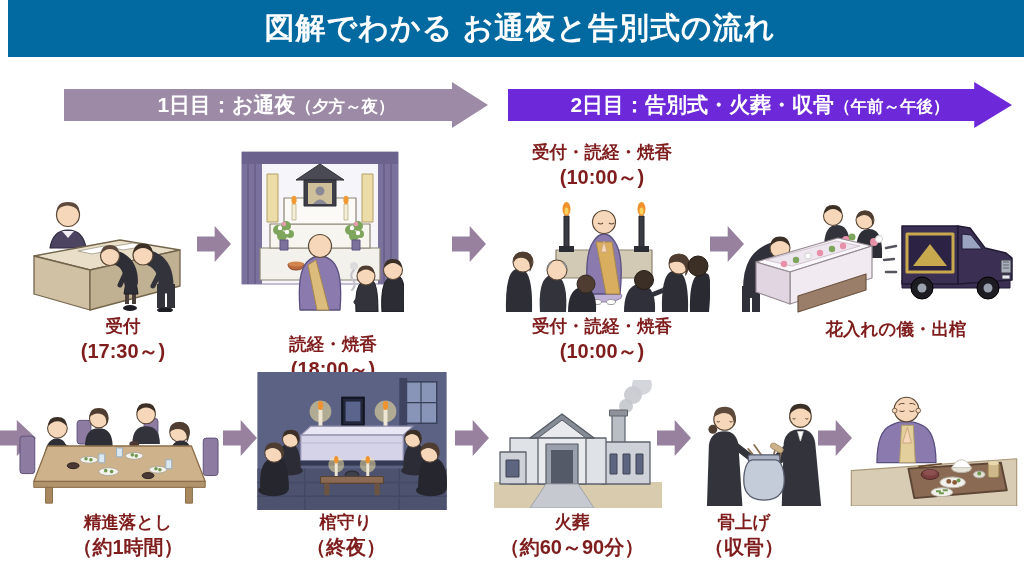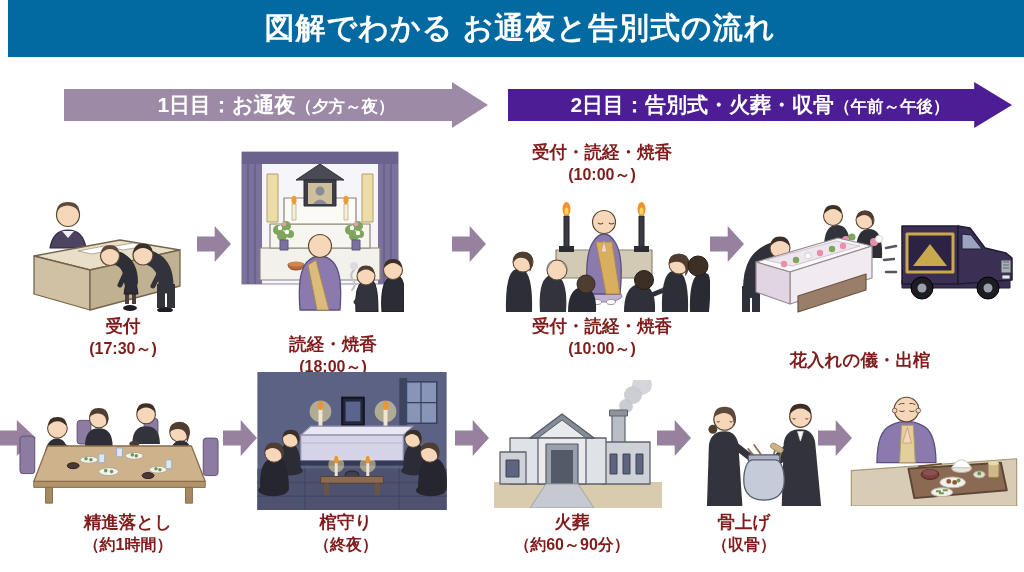--- a/index.html
+++ b/index.html
@@ -9,33 +9,33 @@
   .titlebar{position:absolute;left:0;top:0;width:1024px;height:57px;background:#0369a1;
             display:flex;align-items:center;justify-content:center;margin-left:8px;}
   .titlebar span{color:#fff;font-size:30px;font-weight:700;letter-spacing:1px;}
   
   .banner{position:absolute;top:82px;height:46px;display:flex;align-items:center;justify-content:center;}
   .banner .inner{display:flex;align-items:baseline;justify-content:center;width:100%;padding-right:44px;padding-left:44px;}
   .banner .bmain{color:#fff;font-weight:700;font-size:21px;}
   .banner .bsub{color:#fff;font-weight:700;font-size:16.5px;}
   .b1{left:64px;width:424px;background:#9c8aa6;
       clip-path:polygon(0 15%,91.5% 15%,91.5% 0,100% 50%,91.5% 100%,91.5% 85%,0 85%);}
-  .b2{left:508px;width:504px;background:#4c1d95;
+  .b2{left:508px;width:504px;background:#6d28d9;
       clip-path:polygon(0 15%,92.5% 15%,92.5% 0,100% 50%,92.5% 100%,92.5% 85%,0 85%);}
   
   .fa{position:absolute;width:34px;height:36px;background:#97819f;
       clip-path:polygon(0 29%,52% 29%,52% 0,100% 50%,52% 100%,52% 71%,0 71%);}
   
   .illus{position:absolute;}
   .illus svg{width:100%;height:100%;display:block;}
   
   .slabel{position:absolute;transform:translateX(-50%);text-align:center;font-weight:700;
           color:#7f1d1d;white-space:nowrap;line-height:1.32;}
   .slabel .t1{display:block;font-size:17.5px;}
-  .slabel .t2{display:block;font-size:16px;}
+  .slabel .t2{display:block;font-size:20px;}
 </style>
 </head>
 <body>
 
 <div class="canvas">
 
   <div class="titlebar">
     <span>図解でわかる お通夜と告別式の流れ</span>
   </div>
 
@@ -250,21 +250,21 @@
     <span class="t2">(18:00～)</span>
   </div>
   <div class="slabel" style="left:602px;top:141px;">
     <span class="t1">受付・読経・焼香</span>
     <span class="t2">(10:00～)</span>
   </div>
   <div class="slabel" style="left:602px;top:315px;">
     <span class="t1">受付・読経・焼香</span>
     <span class="t2">(10:00～)</span>
   </div>
-  <div class="slabel" style="left:860px;top:318px;margin-top:31px;">
+  <div class="slabel" style="left:896px;top:318px;">
     <span class="t1">花入れの儀・出棺</span>
   </div>
 
   <div class="fa" style="left:-4px;top:420px;width:40px;"></div>
 
   <div class="illus" style="left:18px;top:384px;width:202px;height:124px;">
     <svg viewBox="0 0 205 124">
       <g stroke-linejoin="round">
         <rect x="60" y="36" width="14" height="24" rx="3" fill="#8d7ba2" stroke="#5d5178"></rect>
         <rect x="128" y="34" width="14" height="24" rx="3" fill="#8d7ba2" stroke="#5d5178"></rect>

